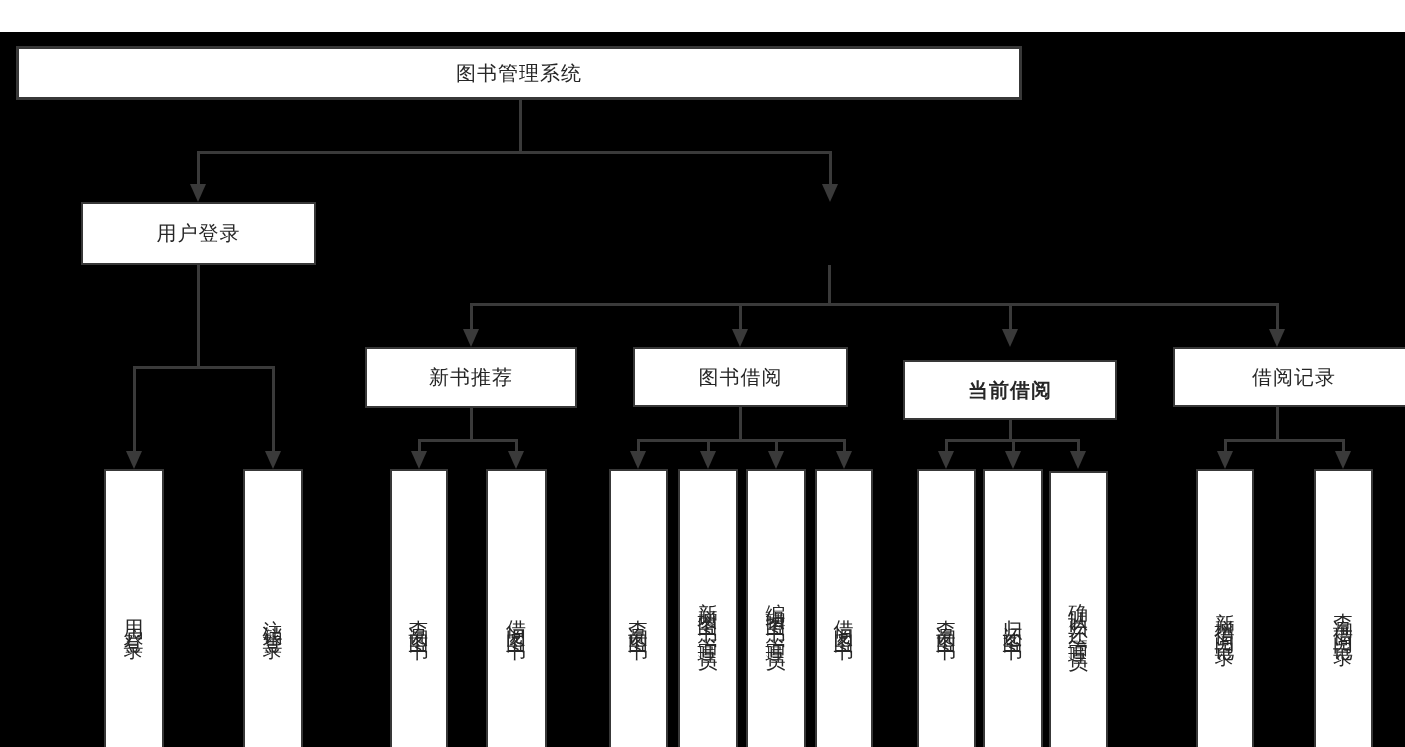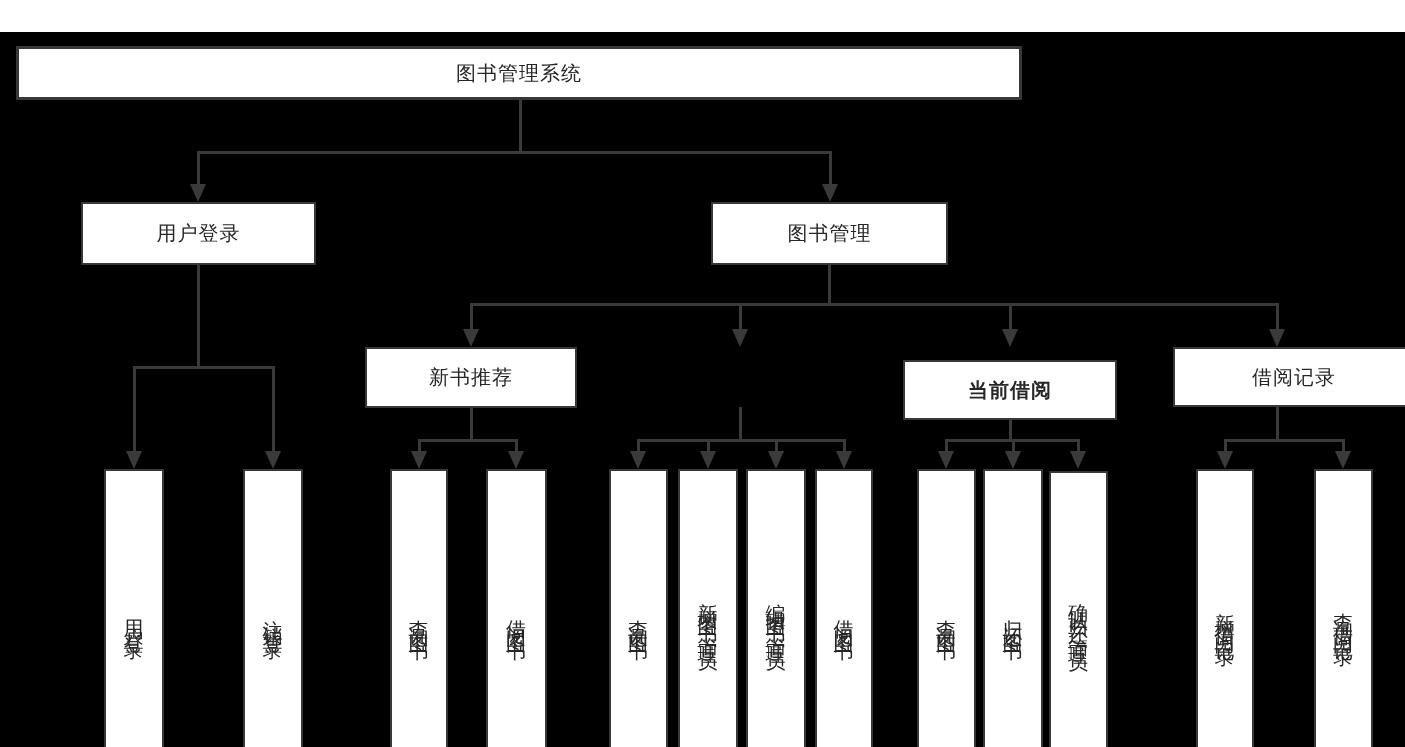--- a/index.html
+++ b/index.html
@@ -83,26 +83,26 @@
 
 <div class="canvas">
 
   <div class="box" style="left:16px; top:14px; width:1006px; height:54px;">
     <span class="h-label">图书管理系统</span>
   </div>
 
   <div class="box lvl" style="left:81px; top:170px; width:235px; height:63px;">
     <span class="h-label">用户登录</span>
   </div>
-  <div class="box lvl" style="left:711px; top:170px; width:237px; height:63px;">
-    <span class="h-label">图书管理</span>
-  </div>
 
   <div class="box lvl" style="left:365px; top:315px; width:212px; height:61px;">
     <span class="h-label">新书推荐</span>
+  </div>
+  <div class="box lvl" style="left:633px; top:315px; width:215px; height:60px;">
+    <span class="h-label">图书借阅</span>
   </div>
   <div class="box lvl" style="left:903px; top:328px; width:214px; height:60px;font-weight:bold;">
     <span class="h-label">当前借阅</span>
   </div>
   <div class="box lvl" style="left:1173px; top:315px; width:242px; height:60px;">
     <span class="h-label">借阅记录</span>
   </div>
 
   <div class="box leaf" style="left:104px; top:437px; width:60px; height:298px;">
     <span class="v-label">用户登录</span>

